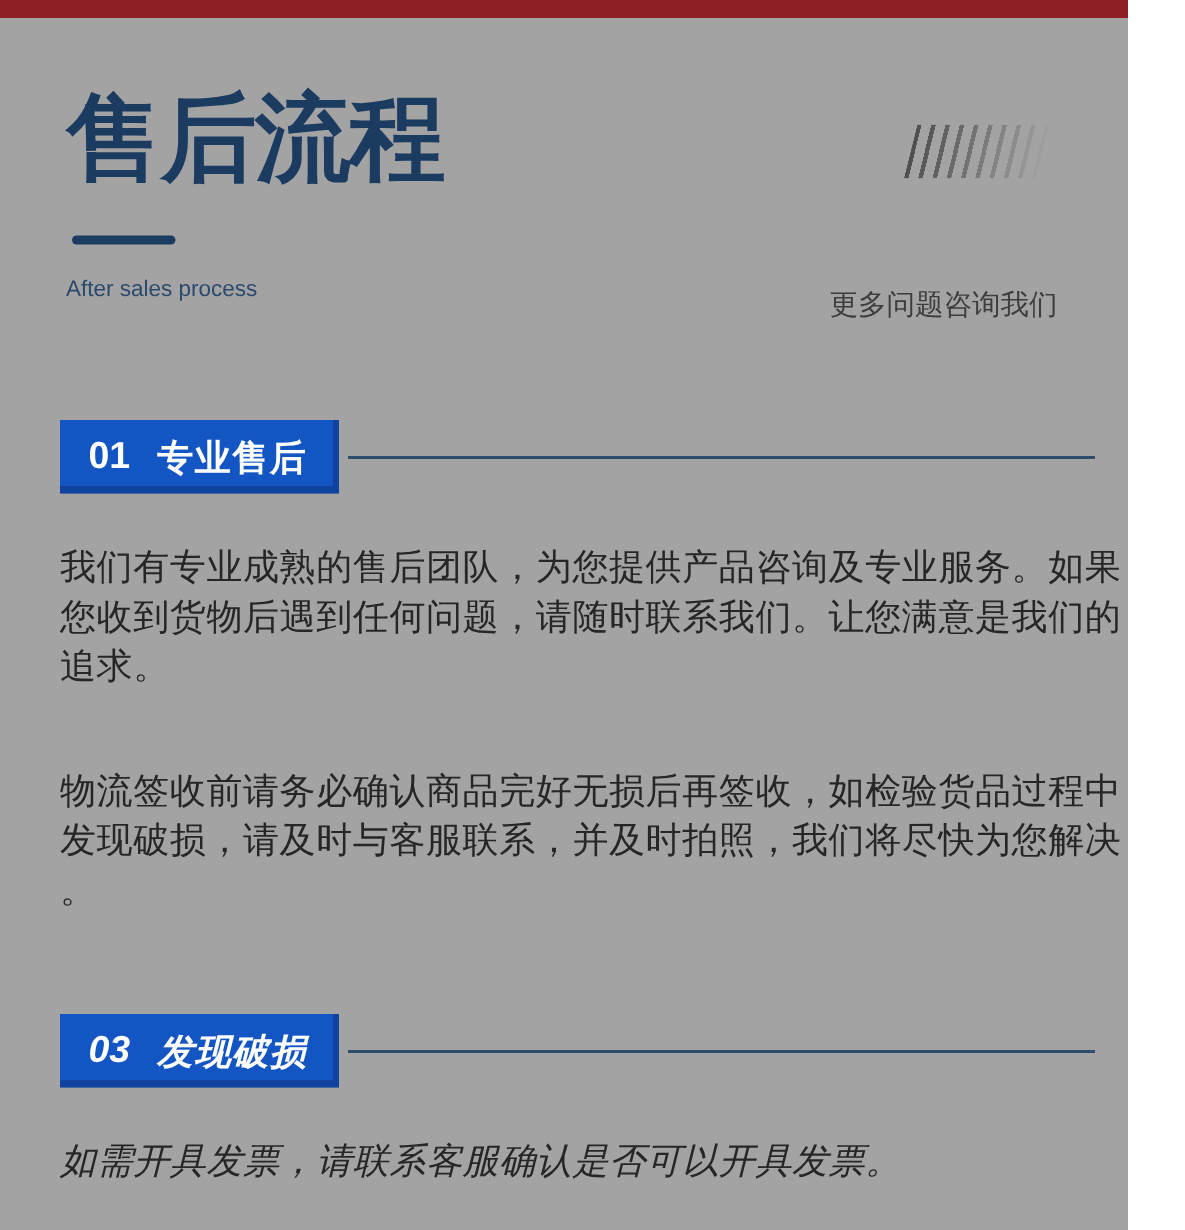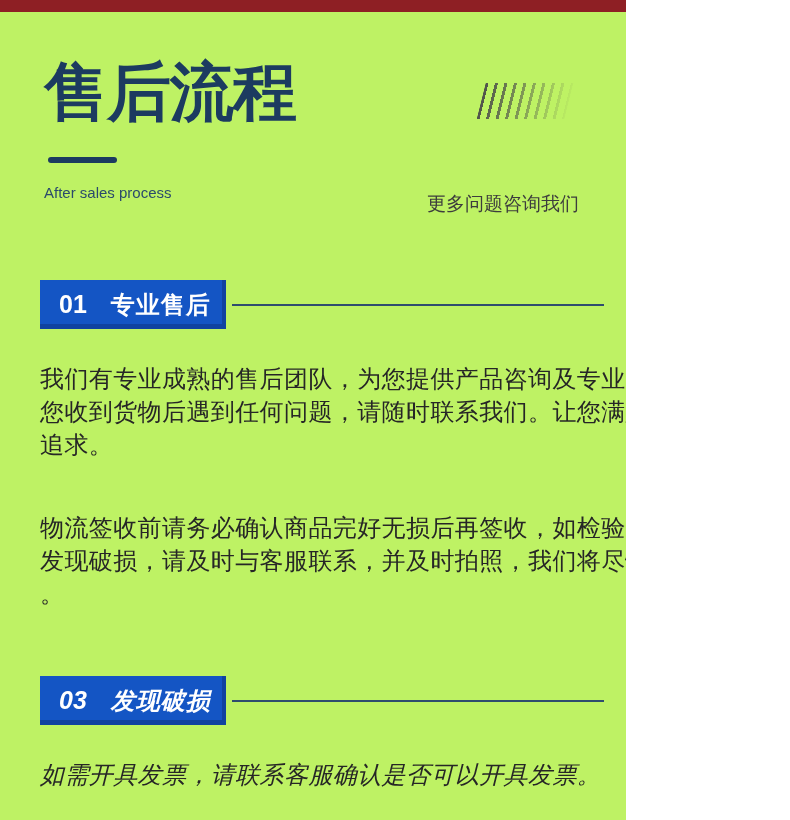--- a/index.html
+++ b/index.html
@@ -1,19 +1,19 @@
 <!DOCTYPE html>
 <html style="--accent: #1455c4; --navy: #1c3b60; --bar-red: #8e1f24;"><head>
 <meta charset="utf-8">
 <style>
   html,body{margin:0;padding:0;background:#ffffff;}
   #page{
     position:relative;
-    width:626px;height:820px;
-    background:#bef264;
+    width:752px;height:820px;
+    background:#a3a3a3;
     overflow:hidden;
     font-family:"Liberation Sans","DejaVu Sans",sans-serif;
   }
   .top-bar{
     position:absolute;top:0;left:0;width:790px;height:12px;
     background:var(--bar-red,#8e1f24);
   }
   .title{
     position:absolute;left:44px;top:58px;
     font-size:64px;line-height:68px;font-weight:900;
@@ -48,28 +48,28 @@
   }
   .section-1{top:280px;}
   .section-2{top:478px;}
   .section-3{top:676px;font-style:italic;}
   .badge-row{display:flex;align-items:center;}
   .badge{
     width:186px;height:49px;flex:0 0 186px;
     background:var(--accent,#1455c4);
     box-shadow:inset -4px -5px 0 rgba(10,47,118,0.45);
     color:#ffffff;
-    display:flex;align-items:center;
+    display:flex;align-items:center;gap:12px;
   }
   .badge-number{
     margin-left:19px;
     font-size:25px;font-weight:bold;
   }
   .badge-label{
-    margin-left:24px;
+    margin-left:6px;
     font-size:24px;font-weight:bold;letter-spacing:1px;
   }
   .badge-rule{
     flex:1;height:2px;margin-left:6px;
     background:#2e4d6e;
   }
   .section-body{
     margin-top:33px;
     width:716px;
     font-size:24px;line-height:33px;letter-spacing:0.4px;

